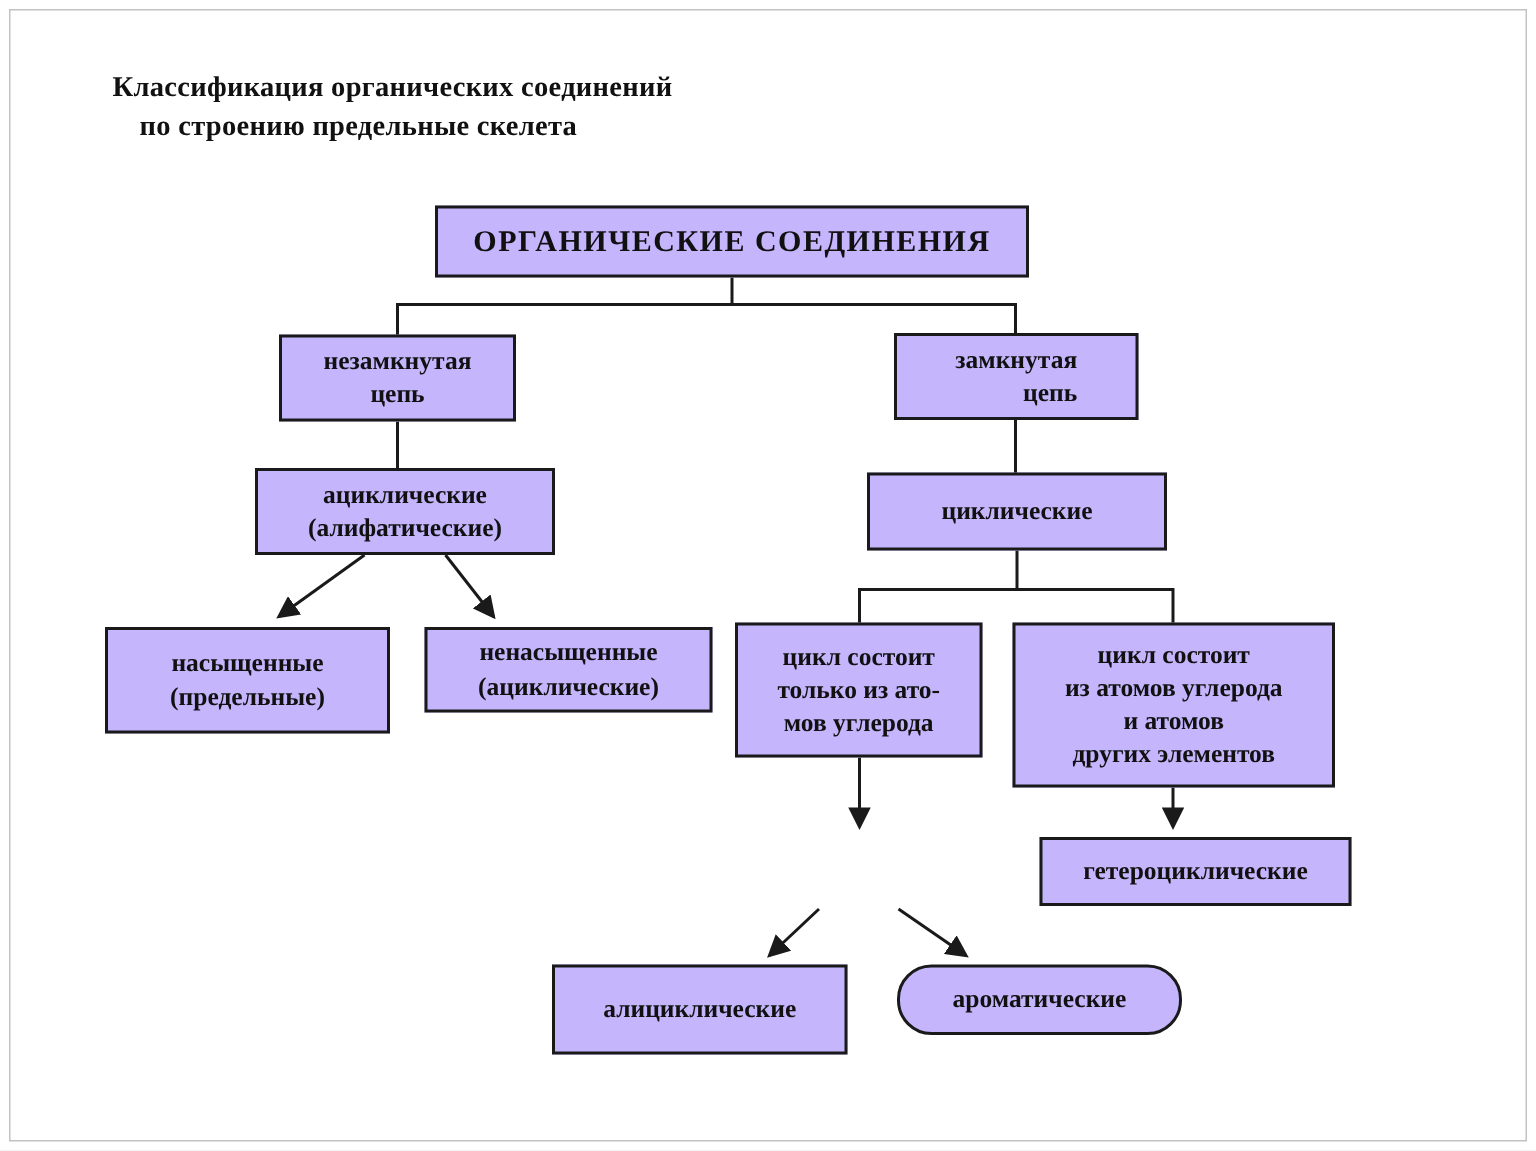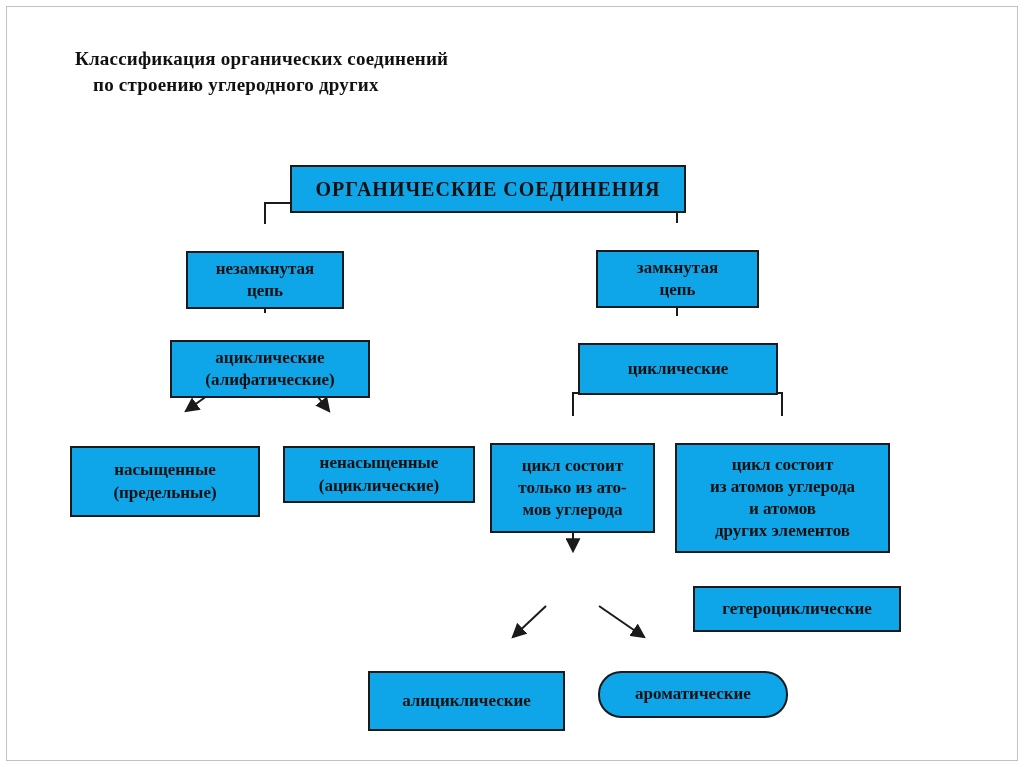--- a/index.html
+++ b/index.html
@@ -37,40 +37,39 @@
   .title .main .line2 { padding-left: 18px; }
   svg.connectors {
     position: absolute;
     left: 0; top: 0;
     width: 1024px; height: 767px;
   }
   .node {
     position: absolute;
     box-sizing: border-box;
     border: 2px solid #1a1a1a;
-    background: #0ea5e9;
+    background: #c4b5fd;
     display: flex;
     align-items: center;
     justify-content: center;
     text-align: center;
     font-weight: bold;
     font-size: 17px;
     line-height: 1.3;
     white-space: pre-line;
     padding: 16px 6px;
-    margin-top: 28px;
   }
   .node.root {
     font-size: 20px;
     letter-spacing: 1px;
   }
   
   #n-root        { left: 290px; top: 137px; width: 396px; height: 48px; }
   #n-openchain   { left: 186px; top: 223px; width: 158px; height: 58px; }
-  #n-closedchain { left: 596px; top: 222px; width: 163px; height: 58px; }
+  #n-closedchain { left: 596px; top: 222px; width: 163px; height: 58px; text-align: right; }
   #n-acyclic     { left: 170px; top: 312px; width: 200px; height: 58px; }
   #n-cyclic      { left: 578px; top: 315px; width: 200px; height: 52px; }
   #n-saturated   { left:  70px; top: 418px; width: 190px; height: 71px; }
   #n-unsaturated { left: 283px; top: 418px; width: 192px; height: 57px; }
   #n-carbononly  { left: 490px; top: 415px; width: 165px; height: 90px; }
   #n-carbonother { left: 675px; top: 415px; width: 215px; height: 110px; }
   #n-carbocyclic { left: 468px; top: 558px; width: 205px; height: 48px; }
   #n-heterocyclic{ left: 693px; top: 558px; width: 208px; height: 46px; }
   #n-alicyclic   { left: 368px; top: 643px; width: 197px; height: 60px; }
   #n-aromatic    { left: 598px; top: 643px; width: 190px; height: 47px; border-radius: 23px; }
@@ -78,21 +77,21 @@
 </head>
 <body>
 
 <div class="page">
 
   <div class="outer-frame"></div>
 
   <div class="title">
     <span class="main">
       <span class="line1">Классификация органических соединений</span><br>
-      <span class="line2">по строению углеродного других</span>
+      <span class="line2">по строению предельные скелета</span>
     </span>
   </div>
 
   <svg class="connectors" viewBox="0 0 1024 767" xmlns="http://www.w3.org/2000/svg">
     <defs>
       <marker id="arr" viewBox="0 0 10 10" refX="8.5" refY="5" markerWidth="7.5" markerHeight="7.5" orient="auto-start-reverse">
         <path d="M0,0 L10,5 L0,10 z" fill="#1a1a1a"></path>
       </marker>
     </defs>
     <g stroke="#1a1a1a" stroke-width="2" fill="none">

